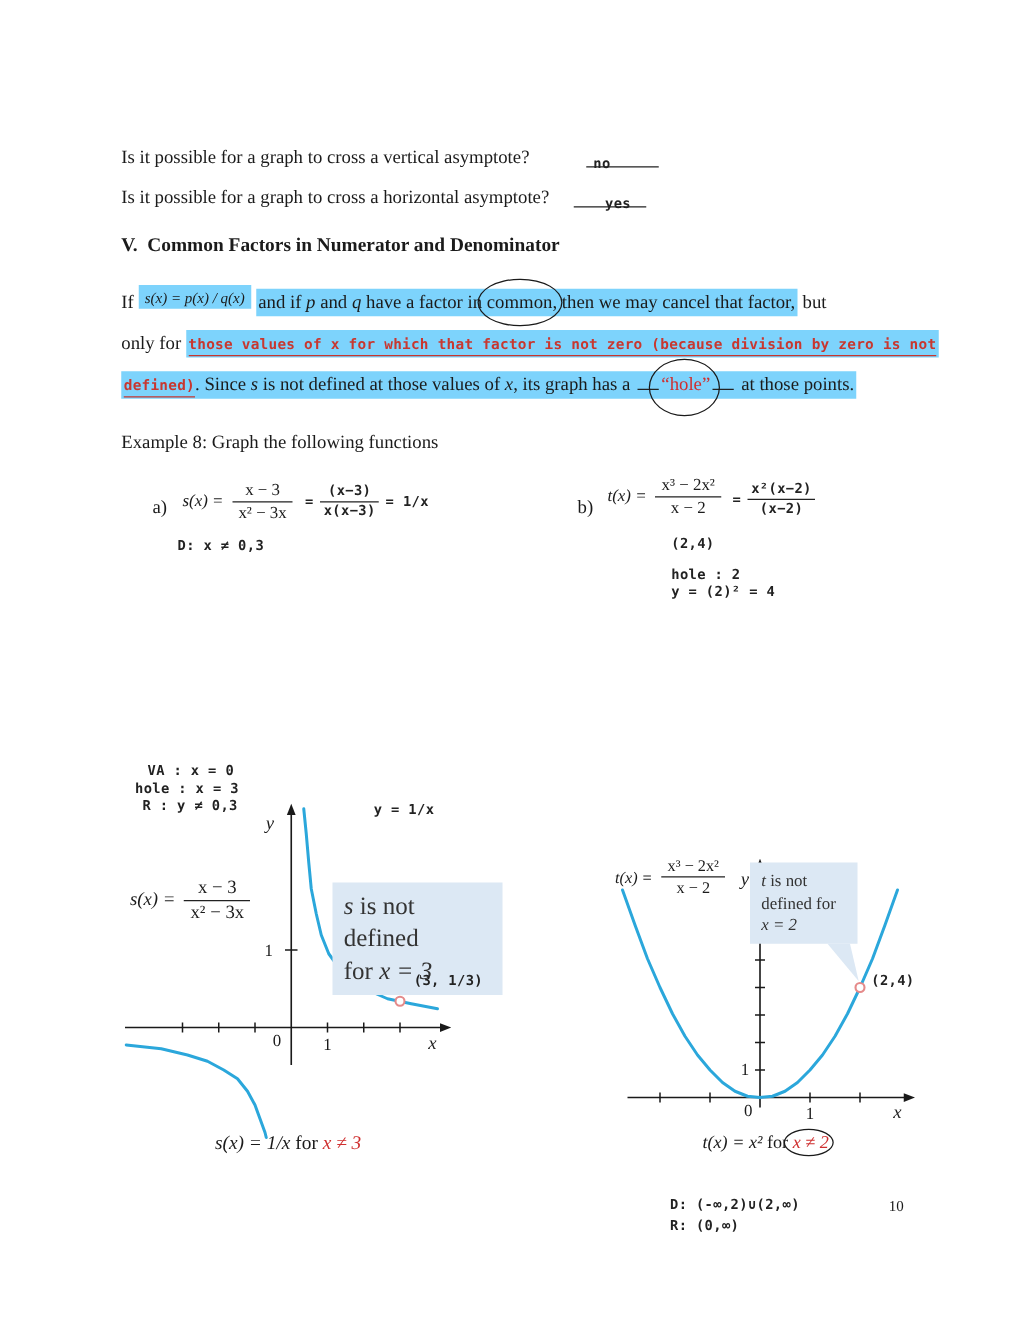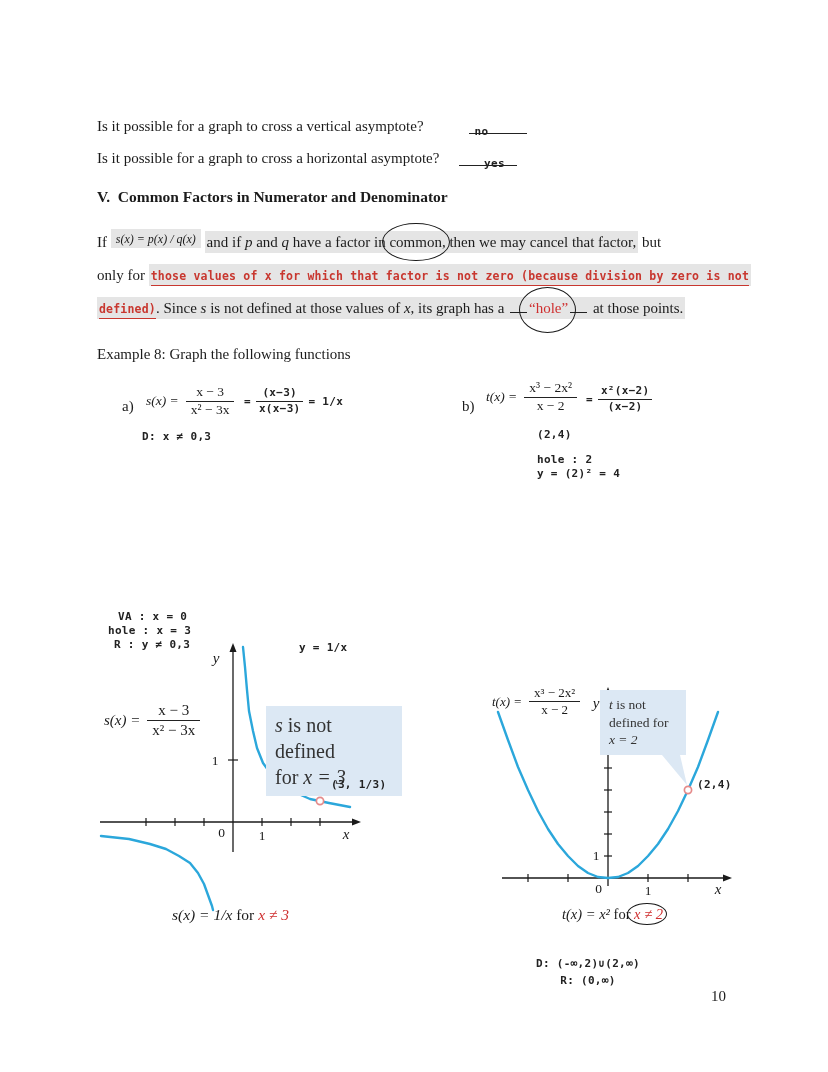--- a/index.html
+++ b/index.html
@@ -7,21 +7,21 @@
     position:relative; width:828px; height:1072px; margin:0 auto;
     background:#ffffff; font-family:"Liberation Serif", serif;
     color:#1b1b1b; font-size:15px; overflow:hidden;
   }
   .abs { position:absolute; }
   .bold { font-weight:bold; }
   .mi { font-style:italic; }
   .red { color:#cf2f2f; }
 
   
-  .hl { background:#e5e5e5; padding:3px 2px; }
+  .hl { background:#7dd3fc; padding:3px 2px; }
 
   
   .hand {
     font-family:"DejaVu Sans Mono","DejaVu Sans",monospace;
     font-weight:700; font-size:11px; color:#222; letter-spacing:.3px;
   }
   .hand-red-line {
     font-family:"DejaVu Sans Mono","DejaVu Sans",monospace;
     font-weight:700; font-size:11.5px; color:#c8372f;
     border-bottom:1.6px solid #c8372f; padding-bottom:2px; letter-spacing:.2px;
@@ -233,20 +233,20 @@
   </div>
 
   <div class="abs hand" style="left:697px; top:778px;">(2,4)</div>
 
   <div class="caption" style="left:515px; top:906px; width:195px; font-size:14.5px;">
     <span class="mi">t(x) = x²</span>
     <span>for</span>
     <span class="mi red circled">x ≠ 2</span>
   </div>
 
-  <div class="abs hand" style="left:536px; top:955px; line-height:17px;text-align:center;">
+  <div class="abs hand" style="left:536px; top:955px; line-height:17px;">
     <div>D: (-∞,2)∪(2,∞)</div>
     <div>R: (0,∞)</div>
   </div>
 
-  <div class="abs" style="left:711px; top:988px; font-size:15px;">10</div>
+  <div class="abs" style="left:711px; top:958px; font-size:12px;">10</div>
 
 </div>
 
 </body></html>

